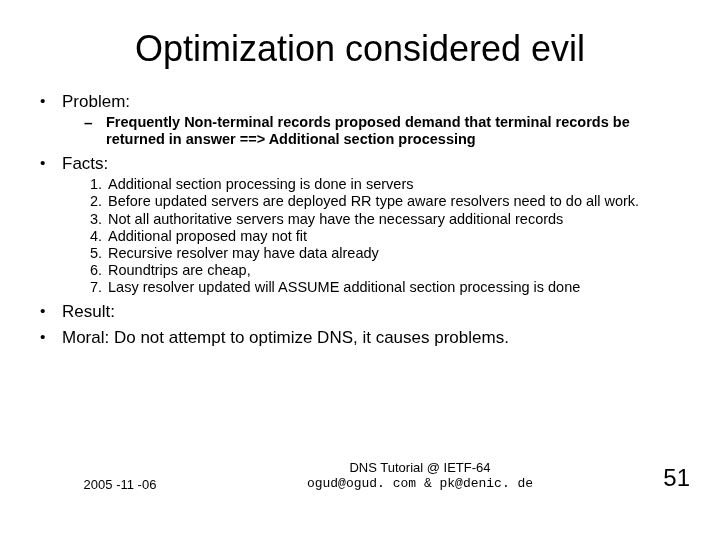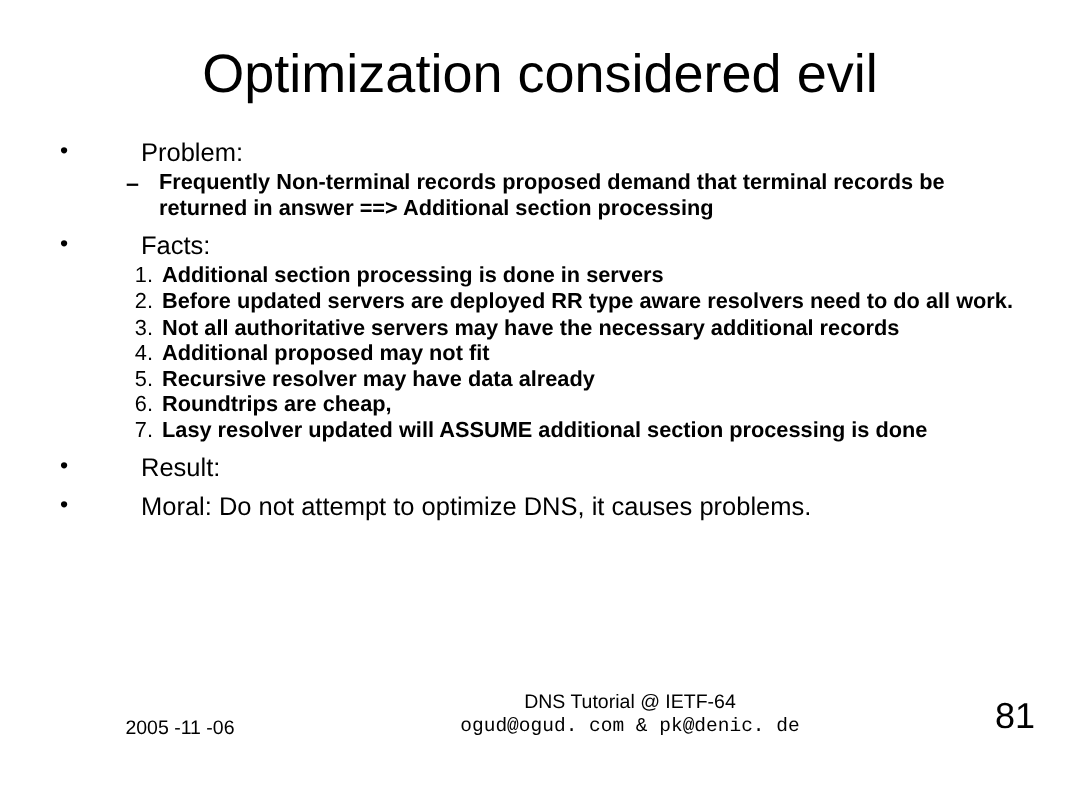--- a/index.html
+++ b/index.html
@@ -3,29 +3,29 @@
 <meta charset="utf-8">
 <style>
   * { margin: 0; padding: 0; box-sizing: border-box; }
   html, body { width: 720px; height: 540px; background: #fff; font-family: Arial, Helvetica, sans-serif; color: #000; }
   .slide { width: 720px; height: 516px; position: relative; padding: 28px 30px 16px 30px; }
   .title { font-size: 36px; font-weight: 400; text-align: center; margin-bottom: 22px; letter-spacing: 0; }
   .body { font-size: 15.5px; line-height: 1.18; }
   .bullet-row { display: flex; margin-left: 10px; margin-top: 6px; margin-bottom: 2px; }
   .bullet-row .dot { width: 22px; flex: 0 0 22px; }
   .bullet-row .dot::before { content: "•"; }
-  .bullet-row .lbl { font-size: 17px; margin-left: 32px; }
+  .bullet-row .lbl { font-size: 17px; }
   .dash-row { display: flex; margin-left: 54px; margin-top: 2px; font-weight: bold; }
   .dash-row .dash { width: 22px; flex: 0 0 22px; }
   .dash-row .dash::before { content: "–"; }
   .dash-row .txt { flex: 1; font-size: 14.5px; }
   .num-list { margin-left: 54px; margin-top: 2px; }
   .num-row { display: flex; font-size: 14.5px; }
   .num-row .num { width: 24px; flex: 0 0 24px; text-align: right; padding-right: 6px; }
-  .num-row .txt { flex: 1; font-weight: bold; }
+  .num-row .txt { flex: 1; }
   .footer { position: absolute; bottom: 24px; left: 0; width: 720px; display: flex; align-items: flex-end; }
   .footer .date { font-size: 13px; margin-left: 30px; width: 180px; text-align: center; }
   .footer .center { font-size: 13px; text-align: center; flex: 1; line-height: 1.25; }
   .footer .center .mono { font-family: "Courier New", monospace; font-size: 13px; }
   .footer .pagenum { font-size: 24px; margin-right: 30px; width: 60px; text-align: right; }
 </style>
 </head>
 <body>
 
 <div class="slide">
@@ -88,15 +88,15 @@
     </div>
 
   </div>
 
   <div class="footer">
     <div class="date">2005 -11 -06</div>
     <div class="center">
       <div>DNS Tutorial @ IETF-64</div>
       <div class="mono">ogud@ogud. com &amp; pk@denic. de</div>
     </div>
-    <div class="pagenum">81</div>
+    <div class="pagenum">51</div>
   </div>
 </div>
 
 </body></html>

